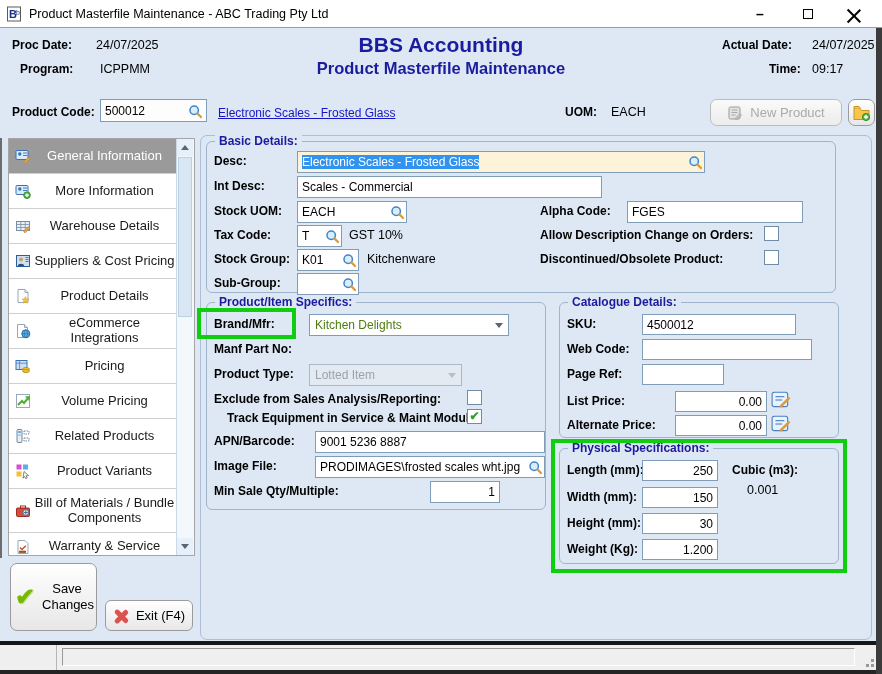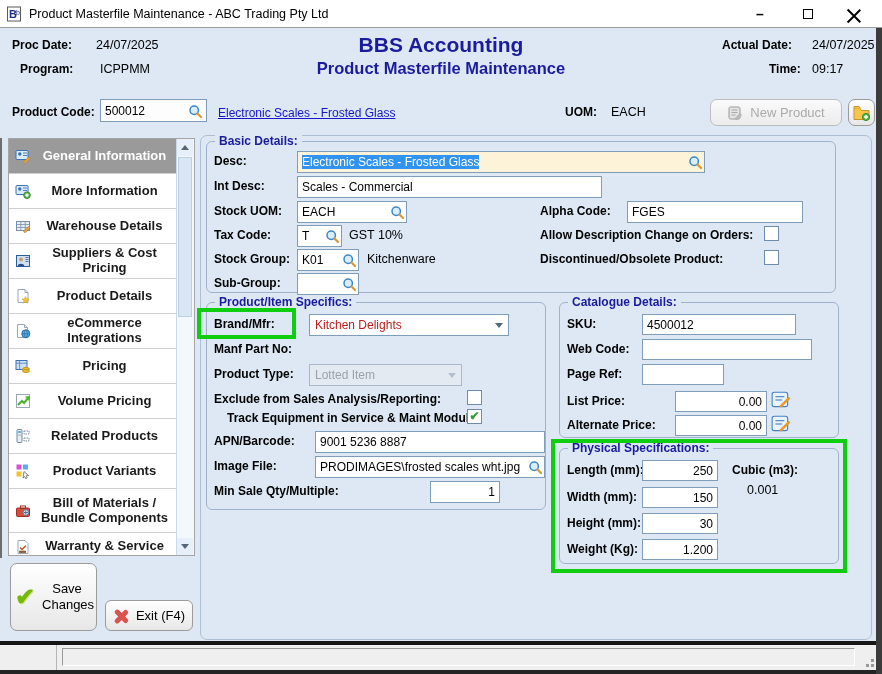--- a/index.html
+++ b/index.html
@@ -31,34 +31,34 @@
   .fieldwrap .ftext{position:absolute;left:4px;top:3px;font-size:12px;white-space:nowrap;}
   .desc-field{background:#fcf3d9;}
   .sel{background:#3093f0;color:#fff;}
   .mag{position:absolute;right:1px;top:2px;}
   .groupbox{position:absolute;border:1px solid #9fb4cc;border-radius:6px;box-sizing:border-box;}
   .legend{position:absolute;top:-8px;left:8px;background:#dde8f4;padding:0 4px;font-size:12px;
           font-weight:bold;color:#1b1b9e;white-space:nowrap;}
   .cb{position:absolute;width:15px;height:15px;background:#fff;border:1px solid #6f8cab;box-sizing:border-box;
       text-align:center;line-height:12px;font-size:12px;color:#2e9e2e;font-weight:bold;}
   .cb.checked::after{content:"✔";}
-  .dd{position:absolute;background:#fff;border:1px solid #7f9db9;box-sizing:border-box;font-size:12px;color:#b91c1c;}
+  .dd{position:absolute;background:#fff;border:1px solid #7f9db9;box-sizing:border-box;font-size:12px;color:#4d7c0f;}
   .dd .dtext{position:absolute;left:5px;top:3px;white-space:nowrap;}
   .chev{position:absolute;right:5px;top:8px;width:0;height:0;border-left:4px solid transparent;
         border-right:4px solid transparent;border-top:5px solid #57677a;}
   .dd.disabled{background:#e4eaf2;border-color:#aab8c8;color:#9aa2ac;}
   .dd.disabled .chev{border-top-color:#b3bfcc;}
   .greenbox{position:absolute;border:4px solid #0fce0f;box-sizing:border-box;pointer-events:none;z-index:60;}
   
   .sidebar{position:absolute;left:8px;top:110px;width:187px;height:418px;background:#fff;
            border:1px solid #a5a5a5;box-sizing:border-box;overflow:hidden;}
   .sideitems{position:absolute;left:0;top:0;width:168px;}
   .sideitem{display:flex;align-items:center;border-bottom:1px solid #cfcfcf;height:35px;box-sizing:border-box;cursor:pointer;}
   .sideitem .ic{flex:0 0 22px;margin-left:3px;display:flex;justify-content:center;}
-  .sideitem .slabel{flex:1;text-align:center;font-size:13px;color:#1a1a1a;padding-right:2px;line-height:1.12;font-weight:bold;}
+  .sideitem .slabel{flex:1;text-align:center;font-size:13px;color:#1a1a1a;padding-right:2px;line-height:1.12;}
   .sideitem.sel{background:#9a9a9a;}
   .sideitem.sel .slabel{color:#fff;}
   .sideitem.tall{height:44px;}
   .sideitem.clip{height:27px;border-bottom:none;}
   .sb{position:absolute;right:0;top:0;bottom:0;width:17px;background:#f3f8fd;border-left:1px solid #cbd8e6;}
   .sb .sbtn{position:absolute;left:0;width:16px;height:17px;background:#e6effa;display:flex;align-items:center;justify-content:center;}
   .tri-up{width:0;height:0;border-left:4px solid transparent;border-right:4px solid transparent;border-bottom:5px solid #57677a;}
   .tri-down{width:0;height:0;border-left:4px solid transparent;border-right:4px solid transparent;border-top:5px solid #57677a;}
   .sbthumb{position:absolute;left:1px;top:18px;width:14px;height:160px;background:#d9e6f4;border:1px solid #bcd0e4;box-sizing:border-box;}
   

